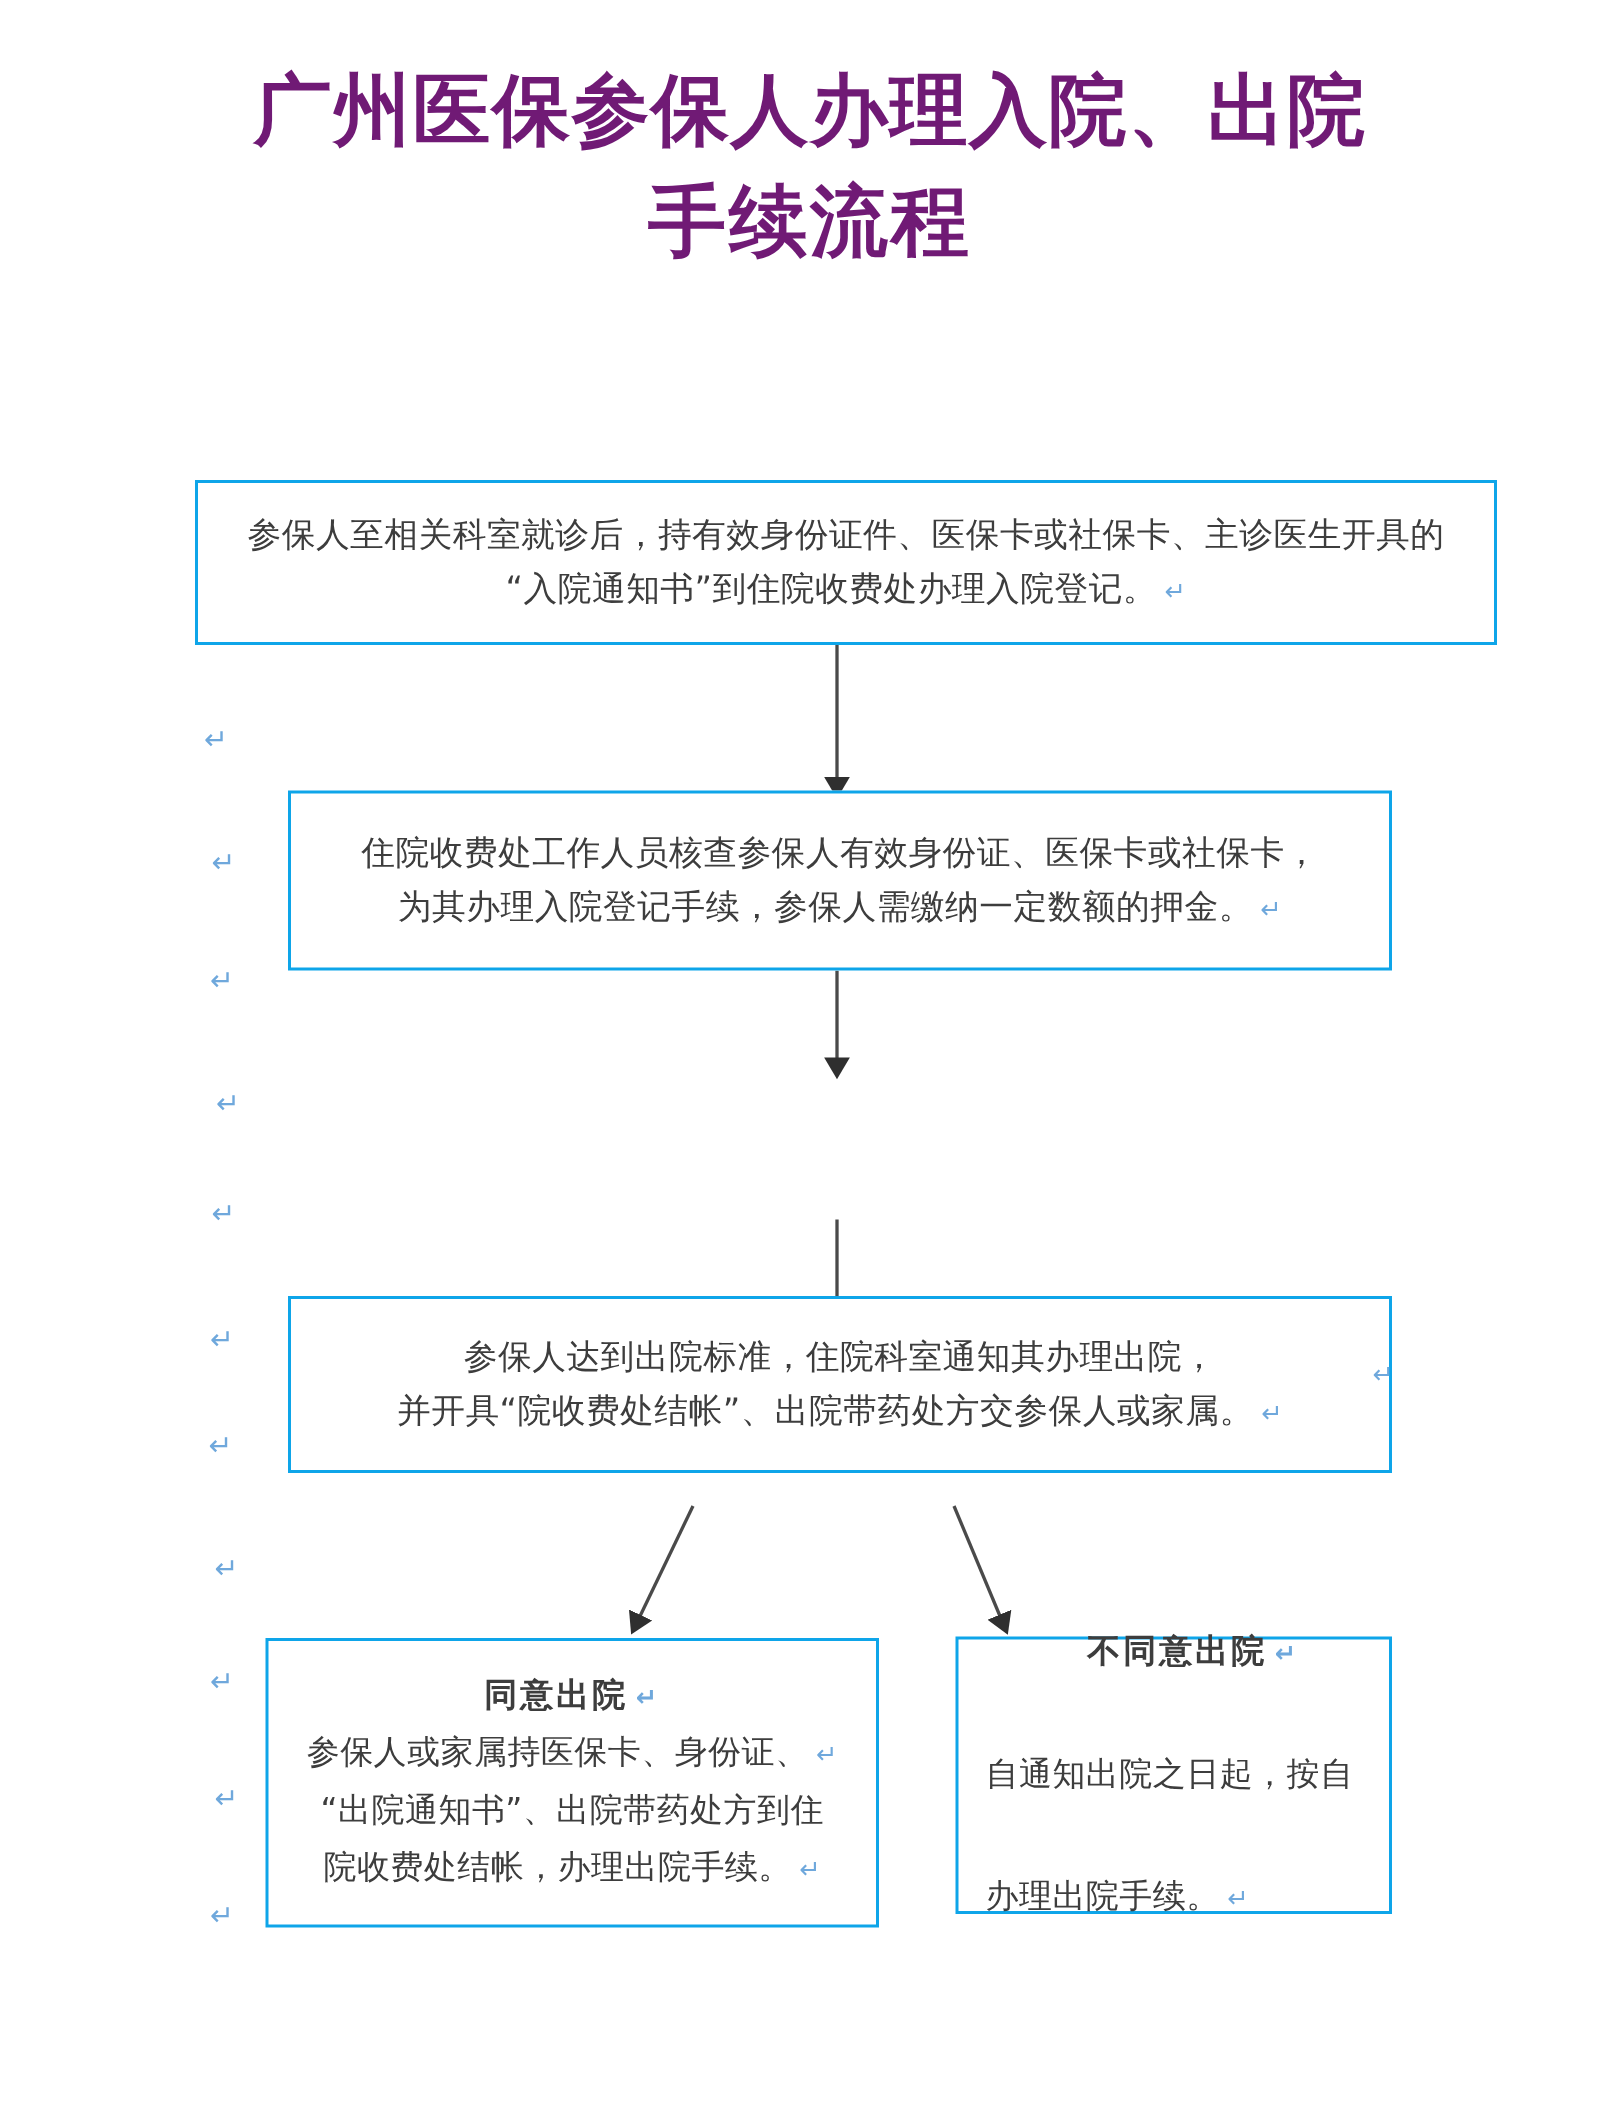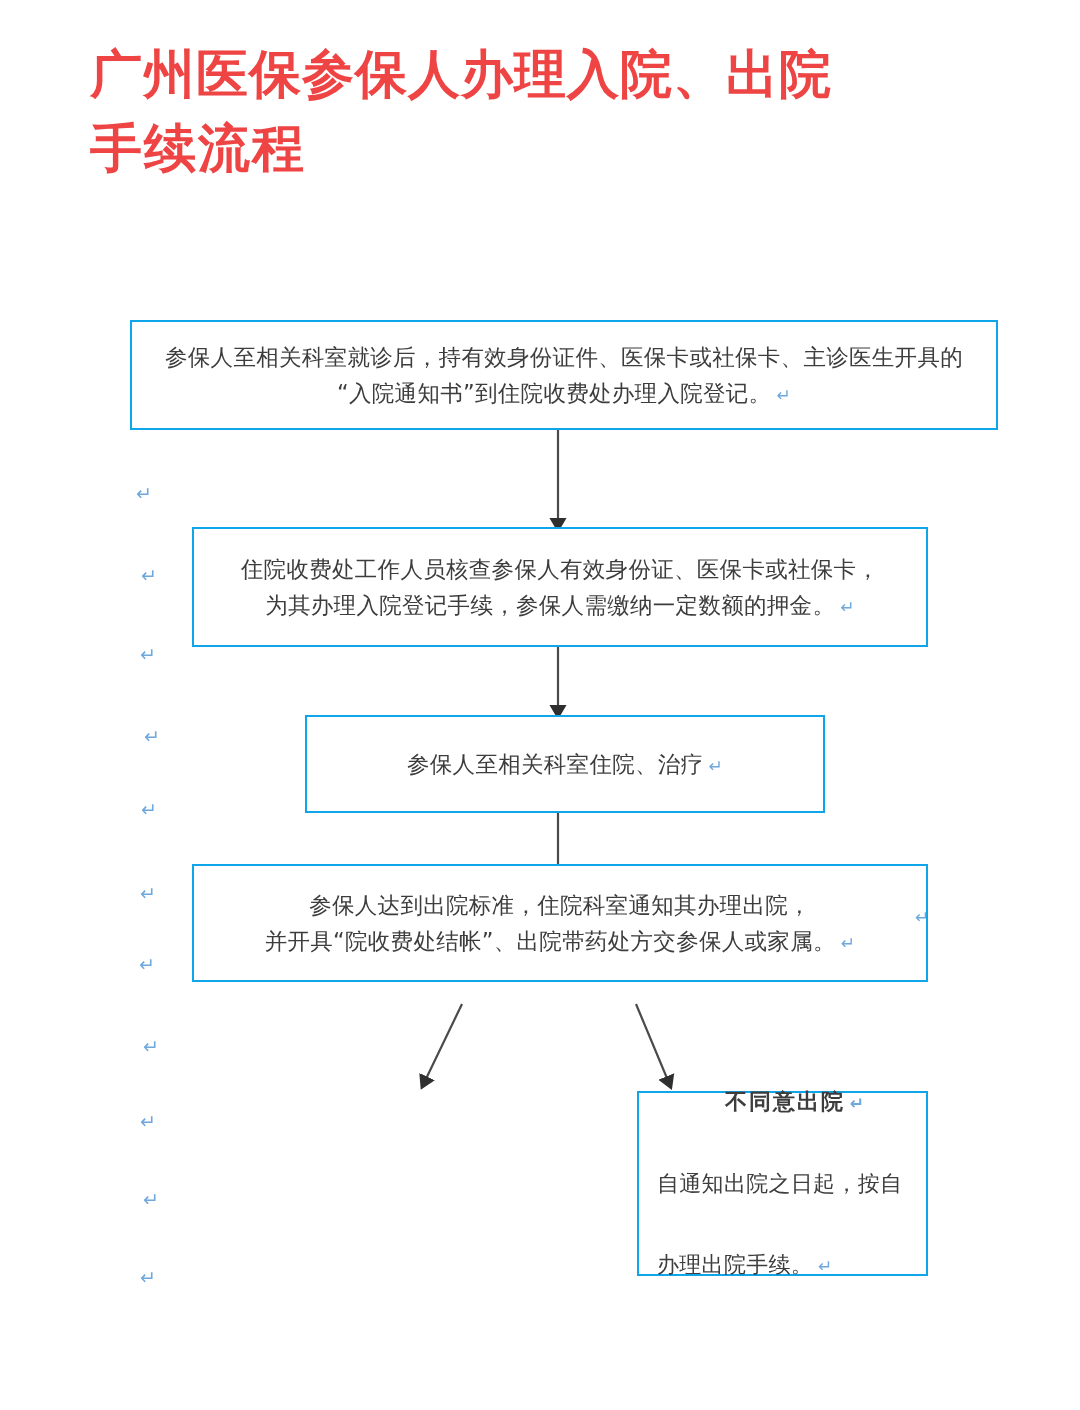--- a/index.html
+++ b/index.html
@@ -22,26 +22,26 @@
     width: 1080px;
     height: 1410px;
   }
 
   
   .title {
     position: absolute;
     left: 90px;
     top: 38px;
     width: 900px;
-    text-align: left;
+    text-align: center;
     font-size: 52px;
     font-weight: 700;
     line-height: 1.42;
     letter-spacing: 1px;
-    color: #ef4444;
+    color: #701a75;
     font-family: "DejaVu Sans", "Liberation Sans", sans-serif;
   }
   .title-line { display: block; white-space: nowrap; }
   .title-line.l2 { letter-spacing: 2px; }
 
   
   .flowbox {
     position: absolute;
     box-sizing: border-box;
     border: 2px solid #0ea5e9;
@@ -144,34 +144,41 @@
     </span>
   </div>
 
   <div class="flowbox" id="box-2">
     <span class="line">住院收费处工作人员核查参保人有效身份证、医保卡或社保卡，</span>
     <span class="line">
       <span>为其办理入院登记手续，参保人需缴纳一定数额的押金。</span><span class="retmark inline">↵</span>
     </span>
   </div>
 
-  <div class="flowbox" id="box-3">
-    <span class="line">
-      <span>参保人至相关科室住院、治疗</span><span class="retmark inline">↵</span>
-    </span>
-  </div>
 
   <div class="flowbox" id="box-4">
     <span class="line">参保人达到出院标准，住院科室通知其办理出院，</span>
     <span class="line">
       <span>并开具“院收费处结帐”、出院带药处方交参保人或家属。</span><span class="retmark inline">↵</span>
     </span>
   </div>
   <span class="retmark floater" style="left:915px; top:909px;">↵</span>
 
+  <div class="flowbox" id="box-5">
+    <span class="line bold">
+      <span>同意出院</span><span class="retmark inline">↵</span>
+    </span>
+    <span class="line">
+      <span>参保人或家属持医保卡、身份证、</span><span class="retmark inline">↵</span>
+    </span>
+    <span class="line">“出院通知书”、出院带药处方到住</span>
+    <span class="line">
+      <span>院收费处结帐，办理出院手续。</span><span class="retmark inline">↵</span>
+    </span>
+  </div>
 
   <div class="flowbox" id="box-6">
     <span class="line bold">
       <span>不同意出院</span><span class="retmark inline">↵</span>
     </span>
     <span class="line">自通知出院之日起，按自</span>
     <span class="line">
       <span>办理出院手续。</span><span class="retmark inline">↵</span>
     </span>
   </div>

